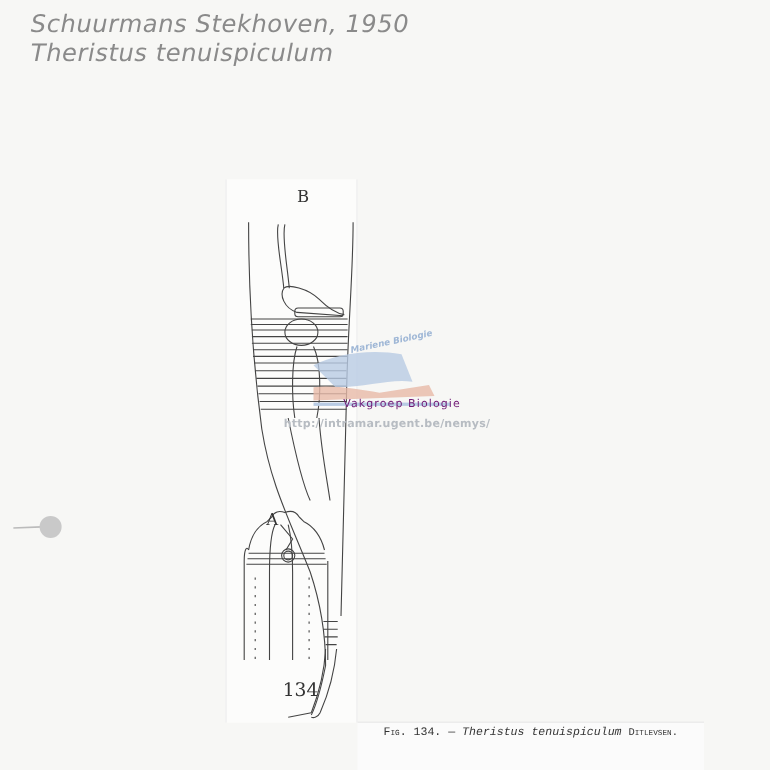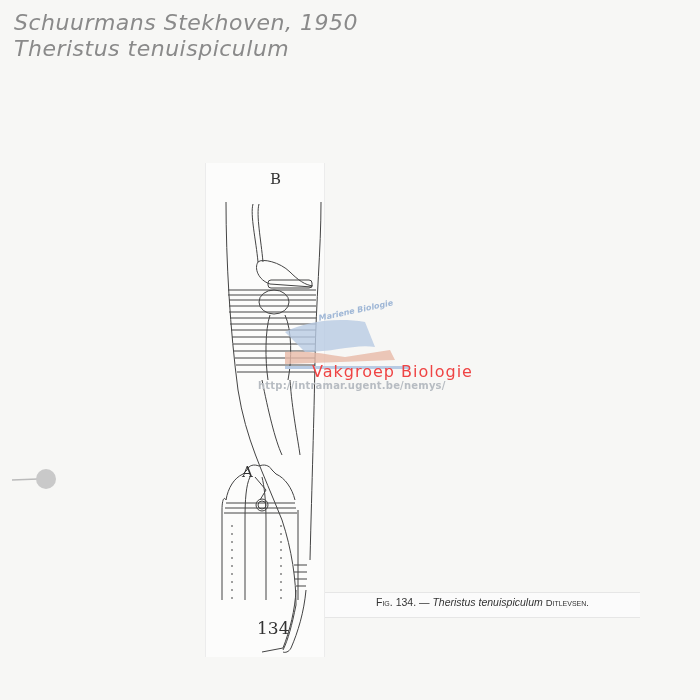--- a/index.html
+++ b/index.html
@@ -1,30 +1,30 @@
 <!DOCTYPE html>
 <html><head>
 <meta charset="utf-8">
 <style>
   html, body { margin:0; padding:0; }
   body { width:700px; height:700px; background:#f7f7f5; position:relative; overflow:hidden; font-family:"DejaVu Serif", serif; }
-  .hand { position:absolute; left:14px; color:#8a8a8a; font-family:"DejaVu Sans", sans-serif; font-style:italic; font-weight:200; letter-spacing:0.5px; font-size:22px; }
+  .hand { position:absolute; left:28px; color:#8a8a8a; font-family:"DejaVu Sans", sans-serif; font-style:italic; font-weight:200; letter-spacing:0.5px; font-size:22px; }
   .hand.l1 { top:10px; }
   .hand.l2 { top:36px; }
   .plate { position:absolute; left:205px; top:163px; width:118px; height:494px; background:#fcfcfb; border-left:1px solid #ececec; border-right:1px solid #ececec; }
   .fig-svg { position:absolute; left:0; top:0; }
   .label { position:absolute; font-family:"DejaVu Serif", serif; color:#333; font-size:15px; }
   .lab-b { left:270px; top:170px; }
   .lab-a { left:242px; top:463px; }
   .lab-num { left:227px; top:618px; font-size:17px;margin-left:30px; }
   .watermark { position:absolute; left:275px; top:302px; width:140px; height:75px; }
   .wm-url { position:absolute; left:258px; top:380px; font-family:"DejaVu Sans", sans-serif; font-weight:bold; color:#b7bcc2; font-size:10px; letter-spacing:0.2px; }
-  .wm-groep { position:absolute; left:312px; top:362px; font-family:"DejaVu Sans", sans-serif; color:#ef4444; font-size:16px; letter-spacing:1px; }
+  .wm-groep { position:absolute; left:312px; top:362px; font-family:"DejaVu Sans", sans-serif; color:#701a75; font-size:10px; letter-spacing:1px; }
   .wm-top { position:absolute; left:318px; top:306px; font-family:"DejaVu Sans", sans-serif; font-weight:bold; font-style:italic; color:#9fb7d6; font-size:8px; transform:rotate(-12deg); }
-  .caption { position:absolute; left:325px; top:592px; width:315px; height:26px; background:#fbfbfb; border-top:1px solid #e6e6e6; border-bottom:1px solid #e6e6e6; font-family:Liberation Sans, sans-serif; color:#333; font-size:10.5px; text-align:center; line-height:14px; padding-top:2px; box-sizing:border-box; }
+  .caption { position:absolute; left:325px; top:656px; width:315px; height:45px; background:#fbfbfb; border-top:1px solid #e6e6e6; border-bottom:1px solid #e6e6e6; font-family:Liberation Mono, monospace; color:#333; font-size:10.5px; text-align:center; line-height:14px; padding-top:2px; box-sizing:border-box; }
   .caption .fig { font-variant:small-caps; }
   .caption .sp { font-style:italic; }
   .caption .auth { font-variant:small-caps; font-size:9.5px; }
   .pin { position:absolute; left:36px; top:469px; width:20px; height:20px; border-radius:50%; background:#c9c9c9; }
   .pin-tail { position:absolute; left:12px; top:478px; width:26px; height:4px; }
 </style>
 </head>
 <body>
 
 <div class="hand l1">Schuurmans Stekhoven, 1950</div>

